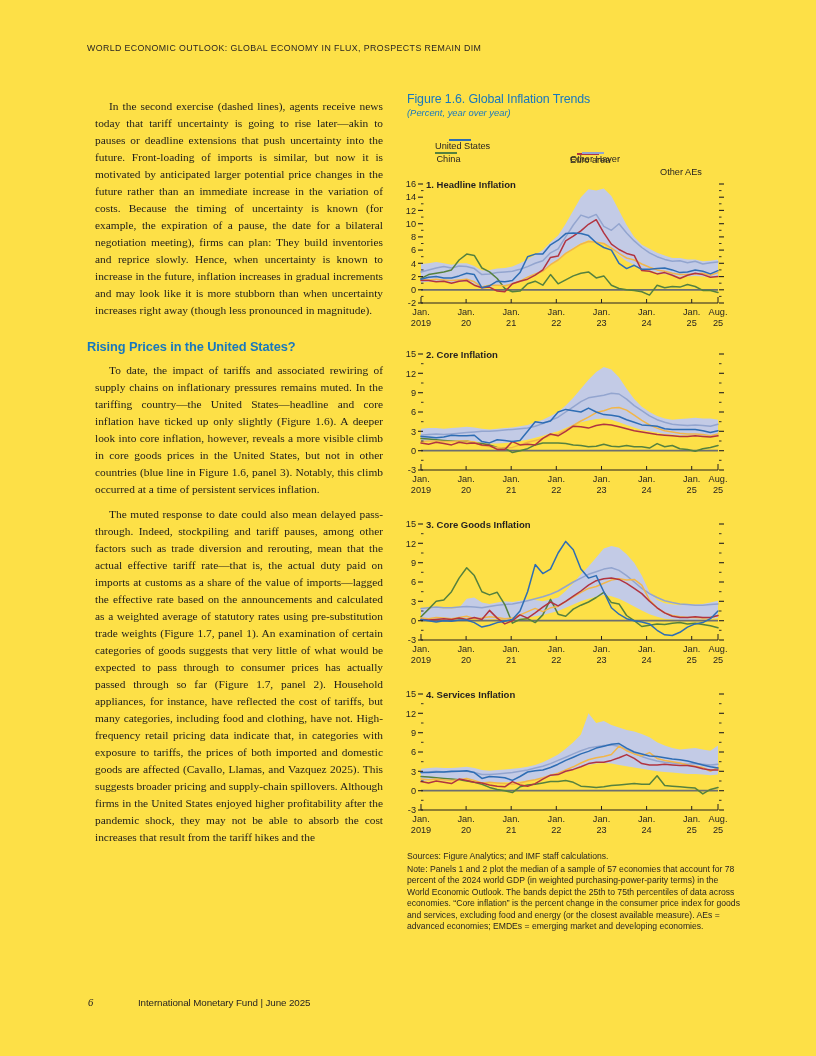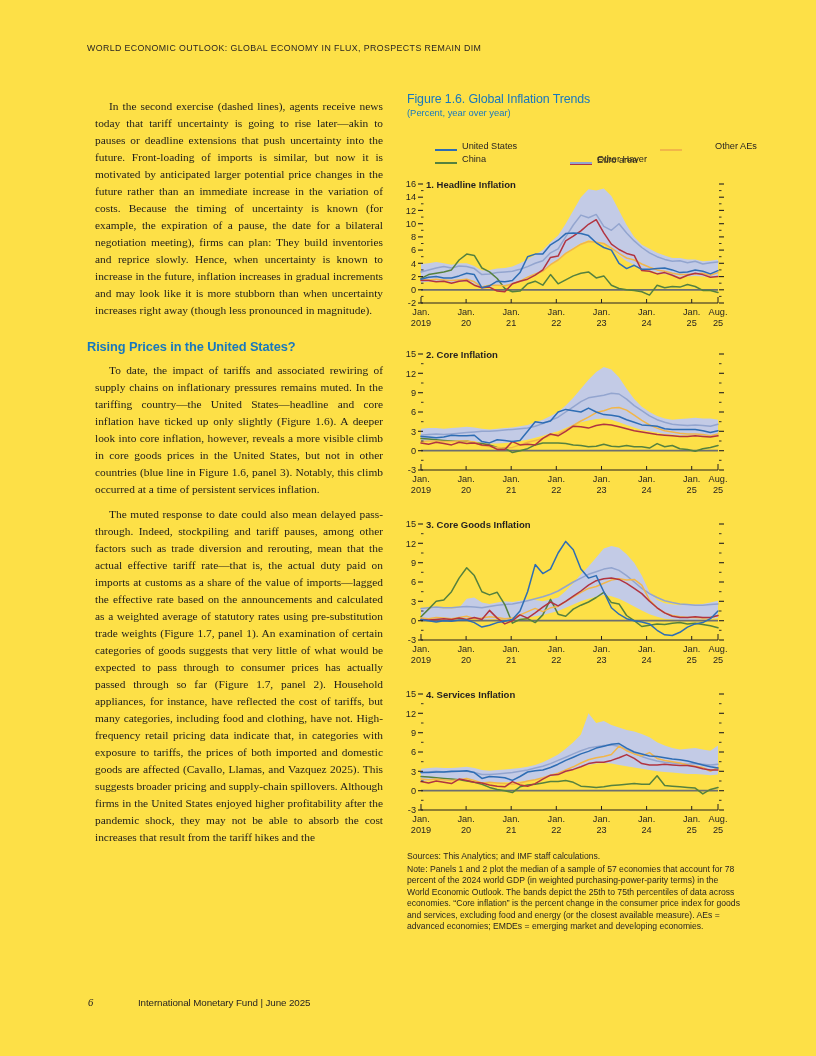--- a/index.html
+++ b/index.html
@@ -5,23 +5,23 @@
   html,body{margin:0;padding:0;background:#e8e8e8;}
   .page{position:relative;width:816px;height:1056px;background:#fde047;margin:0 auto;overflow:hidden;
         font-family:"Liberation Sans",sans-serif;color:#231f20;}
   .runhead{position:absolute;left:87px;top:43px;font-size:8.8px;letter-spacing:.4px;color:#231f20;}
   .colL{position:absolute;left:87px;top:90px;width:304px;}
   .colL p{margin:8px;font-family:"Liberation Serif",serif;font-size:11.4px;line-height:17px;
           text-align:justify;text-indent:14px;color:#1d1b1a;}
   .secHead{margin:20px 0 7px 0;color:#1878be;font-weight:bold;font-size:12.8px;letter-spacing:-.1px;}
   .fig{position:absolute;left:402px;top:0;width:340px;}
   .figTitle{position:absolute;left:5px;top:92px;color:#1878be;font-weight:normal;font-size:12.4px;letter-spacing:-.1px;white-space:nowrap;}
-  .figSub{position:absolute;left:5px;top:107px;color:#1878be;font-size:9.4px;}
+  .figSub{position:absolute;left:5px;top:107px;color:#1878be;font-style:italic;font-size:9.4px;}
   .legend{position:absolute;left:0;top:139px;width:340px;height:28px;}
-  .legItem{position:absolute;display:flex;align-items:flex-end;height:12px;}
+  .legItem{position:absolute;display:flex;align-items:center;height:12px;flex-direction:column;}
   .legSwatch{width:22px;height:2.2px;margin-right:5px;}
   .legLabel{font-size:9.2px;color:#231f20;white-space:nowrap;}
   .panel{position:absolute;left:0;width:336px;}
   .yl,.xl{font-family:"Liberation Sans",sans-serif;font-size:9.2px;fill:#231f20;}
   .pt{font-family:"Liberation Sans",sans-serif;font-size:9.5px;font-weight:bold;fill:#231f20;}
   .sources{position:absolute;left:5px;top:851px;font-size:8.6px;color:#231f20;}
   .noteBlock{position:absolute;left:5px;top:864px;width:334px;font-size:8.6px;line-height:11.4px;color:#231f20;}
   .footer{position:absolute;left:0;top:997px;width:816px;}
   .pageNum{position:absolute;left:88px;font-family:"Liberation Serif",serif;font-style:italic;font-size:10.6px;}
   .footText{position:absolute;left:138px;font-size:9.8px;letter-spacing:-.1px;}
@@ -348,21 +348,21 @@
           <text x="244.6" y="136" text-anchor="middle" class="xl">Jan.</text>
           <text x="244.6" y="147" text-anchor="middle" class="xl">24</text>
           <line x1="289.7" x2="289.7" y1="124" y2="120" stroke="#231f20" stroke-width="1"></line>
           <text x="289.7" y="136" text-anchor="middle" class="xl">Jan.</text>
           <text x="289.7" y="147" text-anchor="middle" class="xl">25</text>
           <text x="316.0" y="136" text-anchor="middle" class="xl">Aug.</text>
           <text x="316.0" y="147" text-anchor="middle" class="xl">25</text>
           <text x="24" y="12" class="pt">4. Services Inflation</text>
         </svg></div>
 
-    <div class="sources">Sources: This Analytics; and IMF staff calculations.</div>
+    <div class="sources">Sources: Figure Analytics; and IMF staff calculations.</div>
     <div class="noteBlock"><span>Note: Panels 1 and 2 plot the median of a sample of 57 economies that account for 78 percent of the 2024 world GDP (in weighted purchasing-power-parity terms) in the </span><span class="ital">World Economic Outlook</span><span>. The bands depict the 25th to 75th percentiles of data across economies. “Core inflation” is the percent change in the consumer price index for goods and services, excluding food and energy (or the closest available measure). AEs = advanced economies; EMDEs = emerging market and developing economies.</span></div>
   </div>
 
   <div class="footer">
     <span class="pageNum">6</span>
     <span class="footText">International Monetary Fund | June 2025</span>
   </div>
 
 </div>
 

